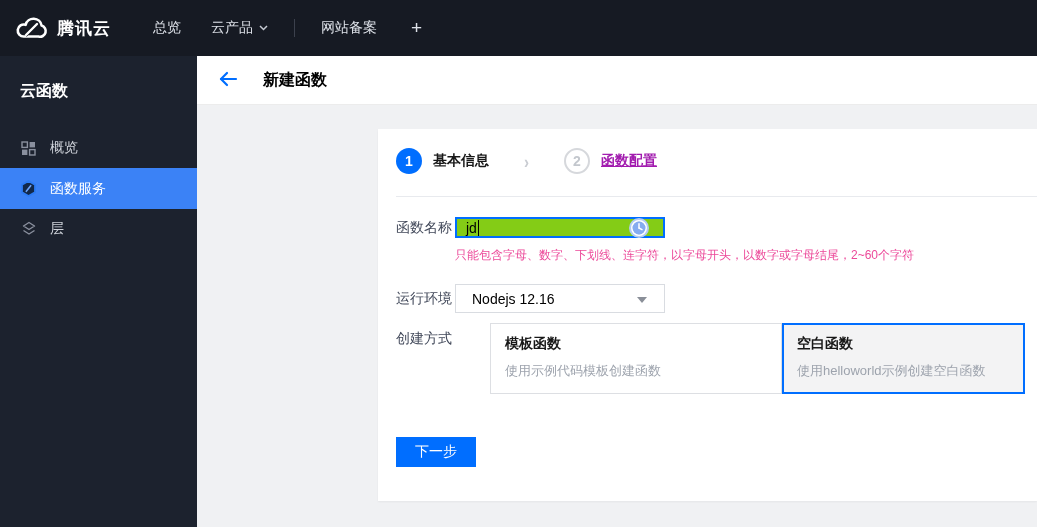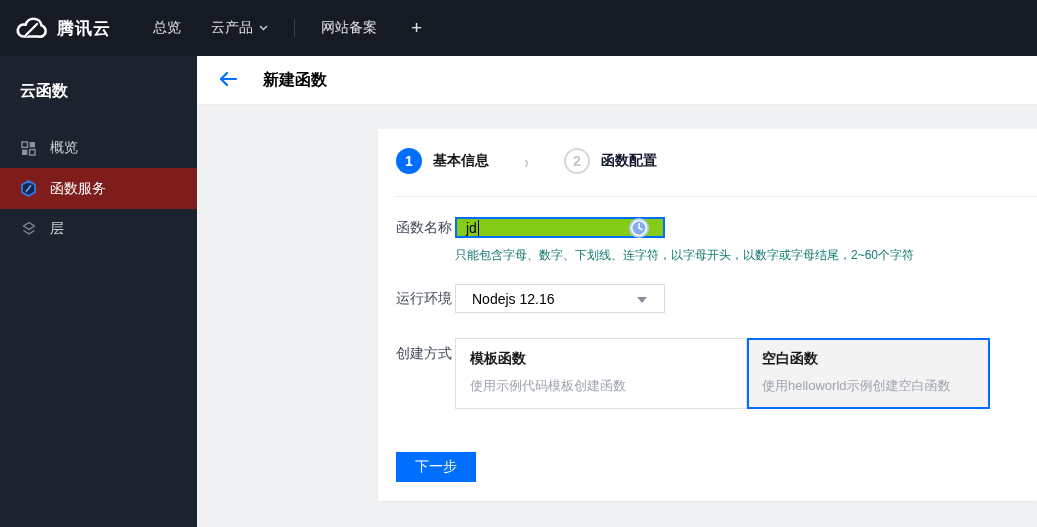--- a/index.html
+++ b/index.html
@@ -21,57 +21,57 @@
 
   
   .body { flex:1; display:flex; min-height:0; }
 
   
   .sidebar { width:197px; flex:none; background:#1c222e; display:flex; flex-direction:column; }
   .sidebar-title { color:#ffffff; font-size:16px; font-weight:bold; padding:25px 0 0 20px; }
   .side-list { margin-top:26px; }
   .side-item { height:40px; display:flex; align-items:center; padding-left:20px; color:#cfd3da; font-size:14px; cursor:pointer; }
   .side-item .icn { width:17px; height:17px; margin-right:13px; display:inline-flex; align-items:center; justify-content:center; }
-  .side-item.active { background:#7f1d1d; color:#ffffff; height:41px;padding-left:20px; }
+  .side-item.active { background:#3b82f6; color:#ffffff; height:41px;padding-left:20px; }
 
   
   .main { flex:1; display:flex; flex-direction:column; min-width:0; background:#f0f1f3; }
   .page-header { height:49px; flex:none; background:#ffffff; display:flex; align-items:center; padding-left:20px; border-bottom:1px solid #ececec; }
   .back-btn { width:22px; height:22px; display:flex; align-items:center; justify-content:center; cursor:pointer; }
   .page-title { font-size:16px; font-weight:bold; color:#000000; margin-left:24px; }
 
   .content { flex:1; padding:24px 0 0 181px; min-height:0; }
   .card { background:#ffffff; width:659px; height:372px; padding:19px 0 16px 18px; box-shadow:0 1px 2px rgba(0,0,0,0.05); }
 
   
   .steps { display:flex; align-items:center; height:26px; }
   .step-circle { width:26px; height:26px; border-radius:50%; flex:none; display:flex; align-items:center; justify-content:center; font-size:14px; font-weight:bold; }
   .step-circle.on { background:#006eff; color:#ffffff; }
   .step-circle.off { background:#ffffff; border:2px solid #d6d8dc; color:#c3c7cd; }
   .step-label { margin-left:11px; font-size:14px; font-weight:bold; }
   .step-label.on { color:#181818; }
-  .step-label.off { color:#0f172a; }
+  .step-label.off { color:#a21caf;text-decoration:underline; }
   .step-chev { margin:0 35px; color:#c9ccd2; font-size:15px; font-weight:bold; transform:scaleY(1.25); }
   .card-divider { height:1px; background:#e8eaee; margin:22px 0 0 0; }
 
   
   .form-row { display:flex; align-items:center; }
   .form-label { width:59px; flex:none; font-size:14px; color:#42495a; }
   .row-name { margin-top:20px; }
   .name-input { position:relative; width:210px; height:21px; border:2px solid #006eff; background:#84cc16; display:flex; align-items:center; padding-left:9px; cursor:text; }
   .name-input .val { font-size:14px; color:#000; }
   .caret { width:1px; height:16px; background:#000; margin-left:1px; }
   .pending-icon { position:absolute; right:13px; top:50%; transform:translateY(-50%); width:22px; height:22px; }
-  .field-hint { margin:9px 0 0 59px; font-size:12px; color:#0f766e; }
+  .field-hint { margin:9px 0 0 59px; font-size:12px; color:#ec4899; }
 
   .row-runtime { margin-top:20px; }
   .select-box { position:relative; width:210px; height:29px; border:1px solid #d9dce1; background:#fff; display:flex; align-items:center; padding-left:16px; font-size:14px; color:#000; cursor:pointer; }
   .select-arrow { position:absolute; right:17px; top:12px; width:0; height:0; border-left:5px solid transparent; border-right:5px solid transparent; border-top:6px solid #8a8f98; }
 
-  .row-method { margin-top:25px; align-items:flex-start; }
+  .row-method { margin-top:10px; align-items:flex-start;gap:35px; }
   .row-method .form-label { margin-top:7px; }
   .method-cards { display:flex; }
   .method-card { width:292px; height:71px; border:1px solid #dddfe3; background:#ffffff; padding:11px 0 0 14px; cursor:pointer; }
   .method-card.selected { width:243px; border:2px solid #006eff; background:#f3f3f4; padding:10px 0 0 13px; }
   .method-title { font-size:14px; font-weight:bold; color:#181818; }
   .method-desc { font-size:13px; color:#9da3ad; margin-top:9px; }
 
   .next-btn { display:block; margin-top:43px; width:80px; height:30px; background:#006eff; color:#ffffff; border:none; font-size:14px; font-family:inherit; cursor:pointer; }
 </style>
 </head>

